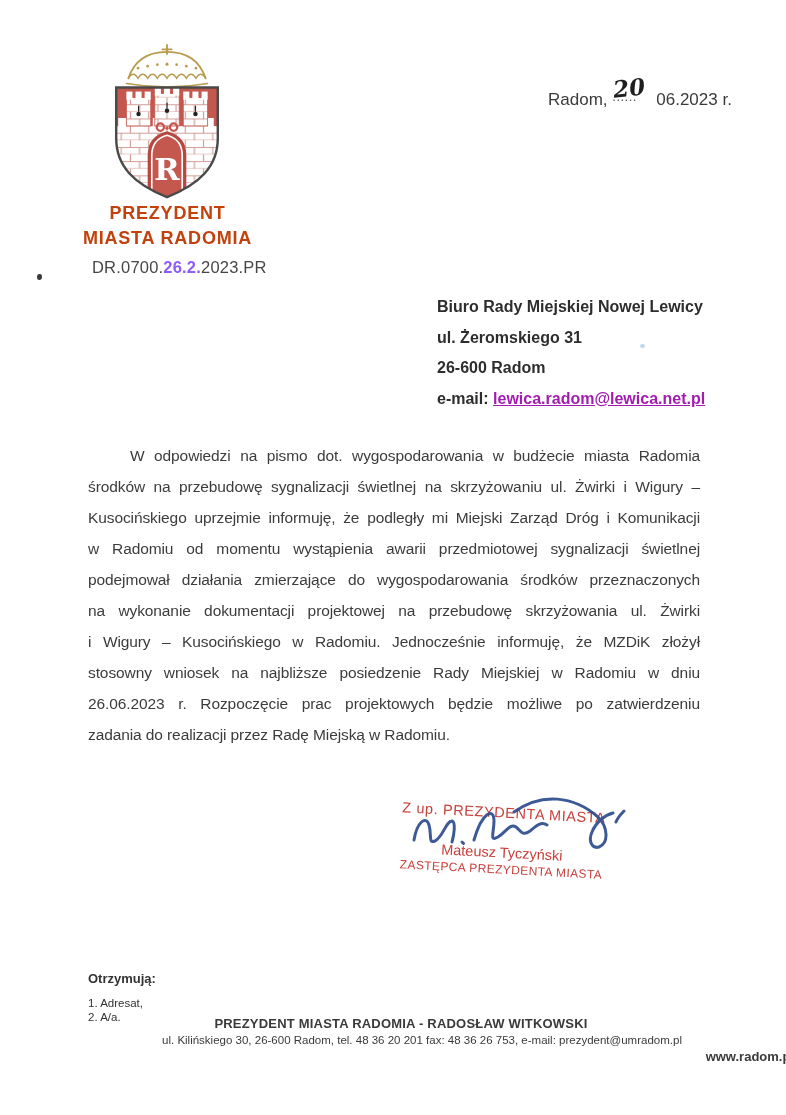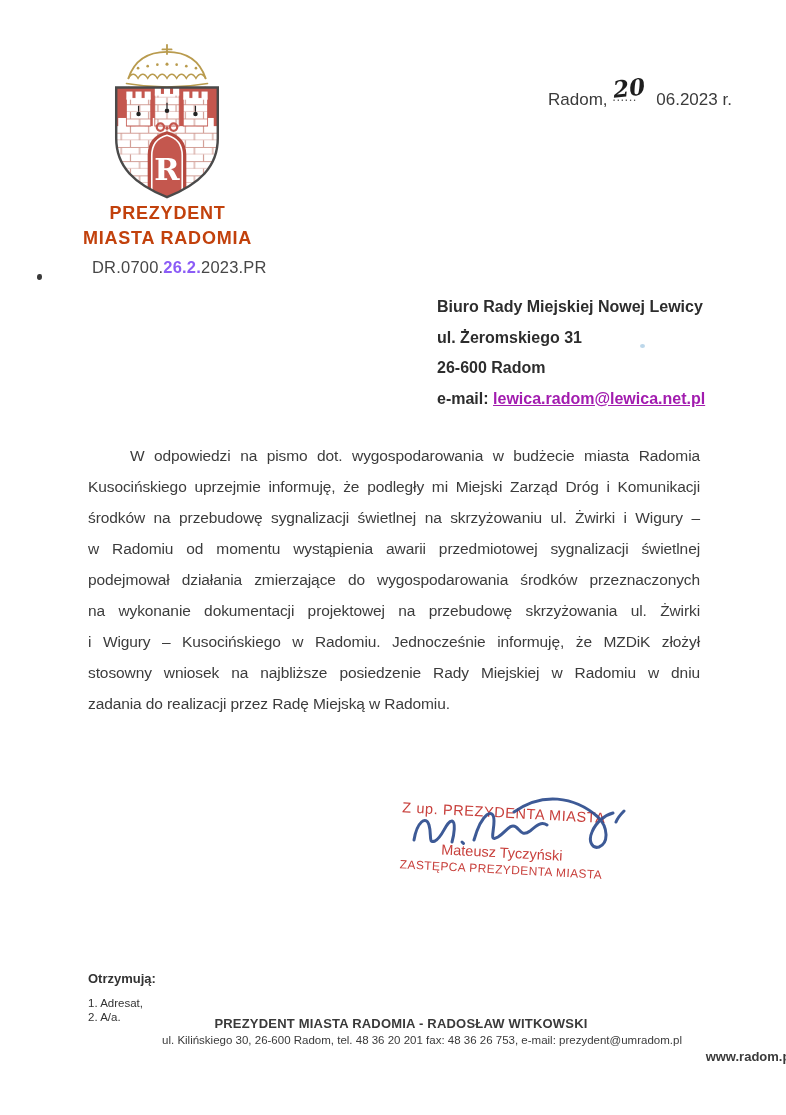--- a/index.html
+++ b/index.html
@@ -150,27 +150,28 @@
 
   <div class="recipient">
     <div class="rline">Biuro Rady Miejskiej Nowej Lewicy</div>
     <div class="rline">ul. Żeromskiego 31</div>
     <div class="rline">26-600 Radom</div>
     <div class="rline"><span>e-mail:</span>&nbsp;<a class="email-link" href="#">lewica.radom@lewica.net.pl</a></div>
   </div>
 
   <div class="body">
     <div class="bodyline first">W odpowiedzi na pismo dot. wygospodarowania w budżecie miasta Radomia</div>
+    <div class="bodyline">środków na przebudowę sygnalizacji świetlnej na skrzyżowaniu ul. Żwirki i Wigury –</div>
     <div class="bodyline">Kusocińskiego uprzejmie informuję, że podległy mi Miejski Zarząd Dróg i Komunikacji</div>
-    <div class="bodyline">środków na przebudowę sygnalizacji świetlnej na skrzyżowaniu ul. Żwirki i Wigury –</div>
     <div class="bodyline">w Radomiu od momentu wystąpienia awarii przedmiotowej sygnalizacji świetlnej</div>
     <div class="bodyline">podejmował działania zmierzające do wygospodarowania środków przeznaczonych</div>
     <div class="bodyline">na wykonanie dokumentacji projektowej na przebudowę skrzyżowania ul. Żwirki</div>
     <div class="bodyline">i Wigury – Kusocińskiego w Radomiu. Jednocześnie informuję, że MZDiK złożył</div>
     <div class="bodyline">stosowny wniosek na najbliższe posiedzenie Rady Miejskiej w Radomiu w dniu</div>
+    <div class="bodyline">26.06.2023 r. Rozpoczęcie prac projektowych będzie możliwe po zatwierdzeniu</div>
     <div class="bodyline last">zadania do realizacji przez Radę Miejską w Radomiu.</div>
   </div>
 
   <div class="stamp">
     <div class="s1">Z up. PREZYDENTA MIASTA</div>
     <div class="s2">Mateusz Tyczyński</div>
     <div class="s3">ZASTĘPCA PREZYDENTA MIASTA</div>
   </div>
 
   <svg class="signature" viewBox="0 0 228 86">

